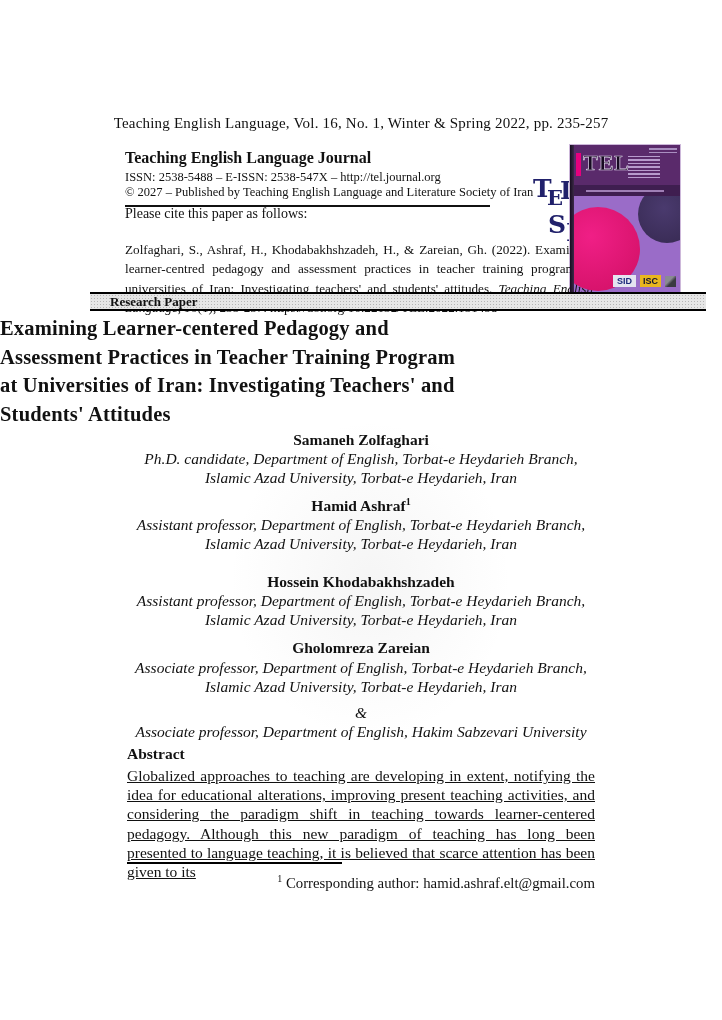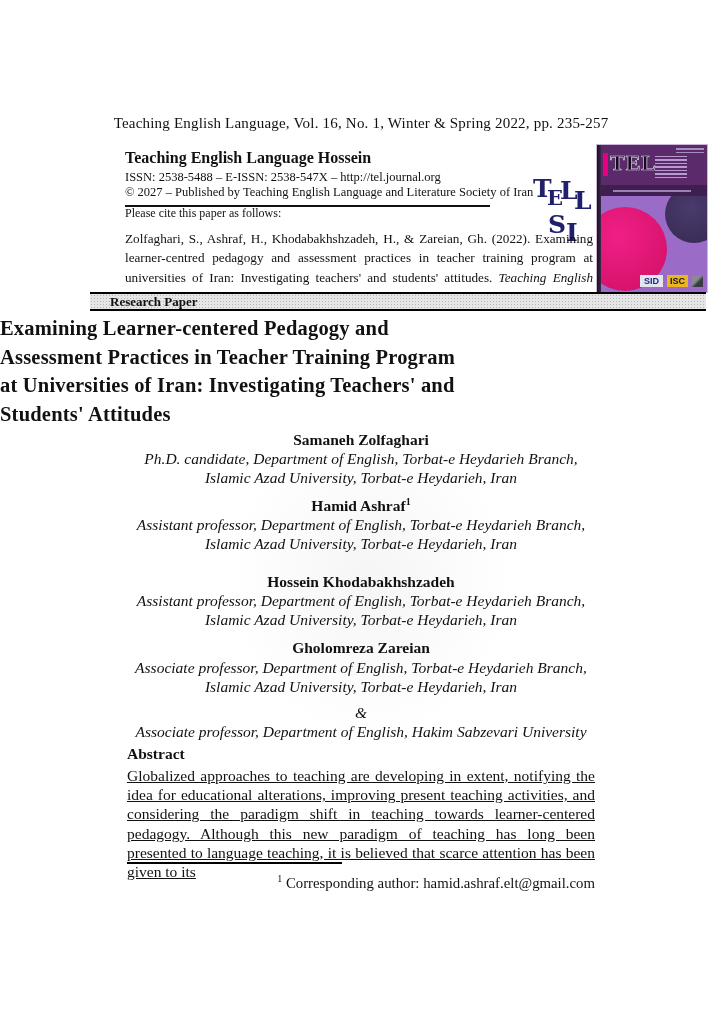--- a/index.html
+++ b/index.html
@@ -20,21 +20,21 @@
   .tellsi{position:absolute;left:528px;top:176px;width:72px;height:80px;}
   .tellsi .l{position:absolute;font-weight:bold;color:#21216b;
     font-family:"DejaVu Serif", serif;font-size:25px;line-height:1;}
   .l1{left:5px;top:0;}
   .l2{left:19px;top:11px;font-size:21px!important;}
   .l3{left:32px;top:2px;}
   .l4{left:46px;top:12px;}
   .l5{left:20px;top:36px;}
   .l6{left:38px;top:44px;}
   
-  .cover{position:absolute;left:597px;top:145px;width:110px;height:147px;
+  .cover{position:absolute;left:570px;top:145px;width:110px;height:147px;
     background:#9a6cc8;overflow:hidden;box-shadow:0 0 0 1px #cdb8da;}
   .cover-circle{position:absolute;left:-14px;top:62px;width:84px;height:84px;
     border-radius:50%;background:radial-gradient(circle at 42% 35%, #f01f86, #cf0f63);z-index:1;}
   .cover-darkcircle{position:absolute;right:-16px;top:40px;width:58px;height:58px;
     border-radius:50%;background:radial-gradient(circle at 45% 40%, #4a3a6e, #35284f);z-index:1;}
   .cover-band{position:absolute;left:0;top:0;width:100%;height:40px;background:#5a2a6b;z-index:2;}
   .cover-accent{position:absolute;left:6px;top:8px;width:5px;height:23px;background:#e6007e;}
   .cover-masthead{position:absolute;left:13px;top:5px;font-size:22px;font-weight:800;
     letter-spacing:1px;color:#160a20;-webkit-text-stroke:.7px #ded2ea;
     font-family:"Liberation Serif", serif;}
@@ -45,21 +45,21 @@
   .cover-strip{position:absolute;left:0;top:40px;width:100%;height:11px;background:#3f1e50;z-index:2;}
   .cover-strip i{display:block;margin:4.5px auto 0;width:78px;height:2px;background:#9f7fb5;}
   .cover-spine{position:absolute;left:0;top:0;width:4px;height:100%;
     background:linear-gradient(90deg,#170d20,#3c2a48);z-index:3;}
   .cover-badges{position:absolute;bottom:5px;right:4px;display:flex;gap:4px;align-items:flex-end;z-index:3;}
   .badge-sid{background:#e4e4f0;color:#1c2a7c;font:bold 9px "Liberation Sans",sans-serif;padding:1px 4px;}
   .badge-isc{background:#e9b61e;color:#14142c;font:bold 9px "Liberation Sans",sans-serif;padding:1px 3px;}
   .badge-misc{width:11px;height:11px;background:linear-gradient(135deg,#8a8a92 40%,#3a3a42 60%);}
   
   .citation{position:absolute;left:125px;top:206px;width:468px;}
-  .cite-lead{font-size:12px;margin:0 0 8px;}
+  .cite-lead{font-size:14px;margin:0 0 18px;}
   .cite-text{font-size:13.2px;line-height:19.4px;text-align:justify;margin:0;}
   
   .section-bar{position:absolute;left:90px;top:292px;width:596px;height:15px;
     border-top:2px solid #000;border-bottom:2px solid #000;
     background-color:#e6e6e6;
     background-image:radial-gradient(circle,#b5b5b5 26%,transparent 27%);
     background-size:3px 3px;
     font-size:13px;font-weight:bold;line-height:15px;padding-left:20px;}
   
   .title{position:absolute;left:0;right:0;top:314px;margin:0;
@@ -88,21 +88,21 @@
     pointer-events:none;}
 </style>
 </head>
 <body>
 
 <div class="page">
 
   <div class="page-header">Teaching English Language, Vol. 16, No. 1, Winter &amp; Spring 2022, pp. 235-257</div>
 
   <div class="journal-block">
-    <div class="journal-name">Teaching English Language Hossein</div>
+    <div class="journal-name">Teaching English Language Journal</div>
     <div class="journal-meta">ISSN: 2538-5488 – E-ISSN: 2538-547X – http://tel.journal.org</div>
     <div class="journal-meta">© 2027 – Published by Teaching English Language and Literature Society of Iran</div>
     <div class="journal-rule"></div>
   </div>
 
   <div class="tellsi">
     <span class="l l1">T</span>
     <span class="l l2">E</span>
     <span class="l l3">L</span>
     <span class="l l4">L</span>

